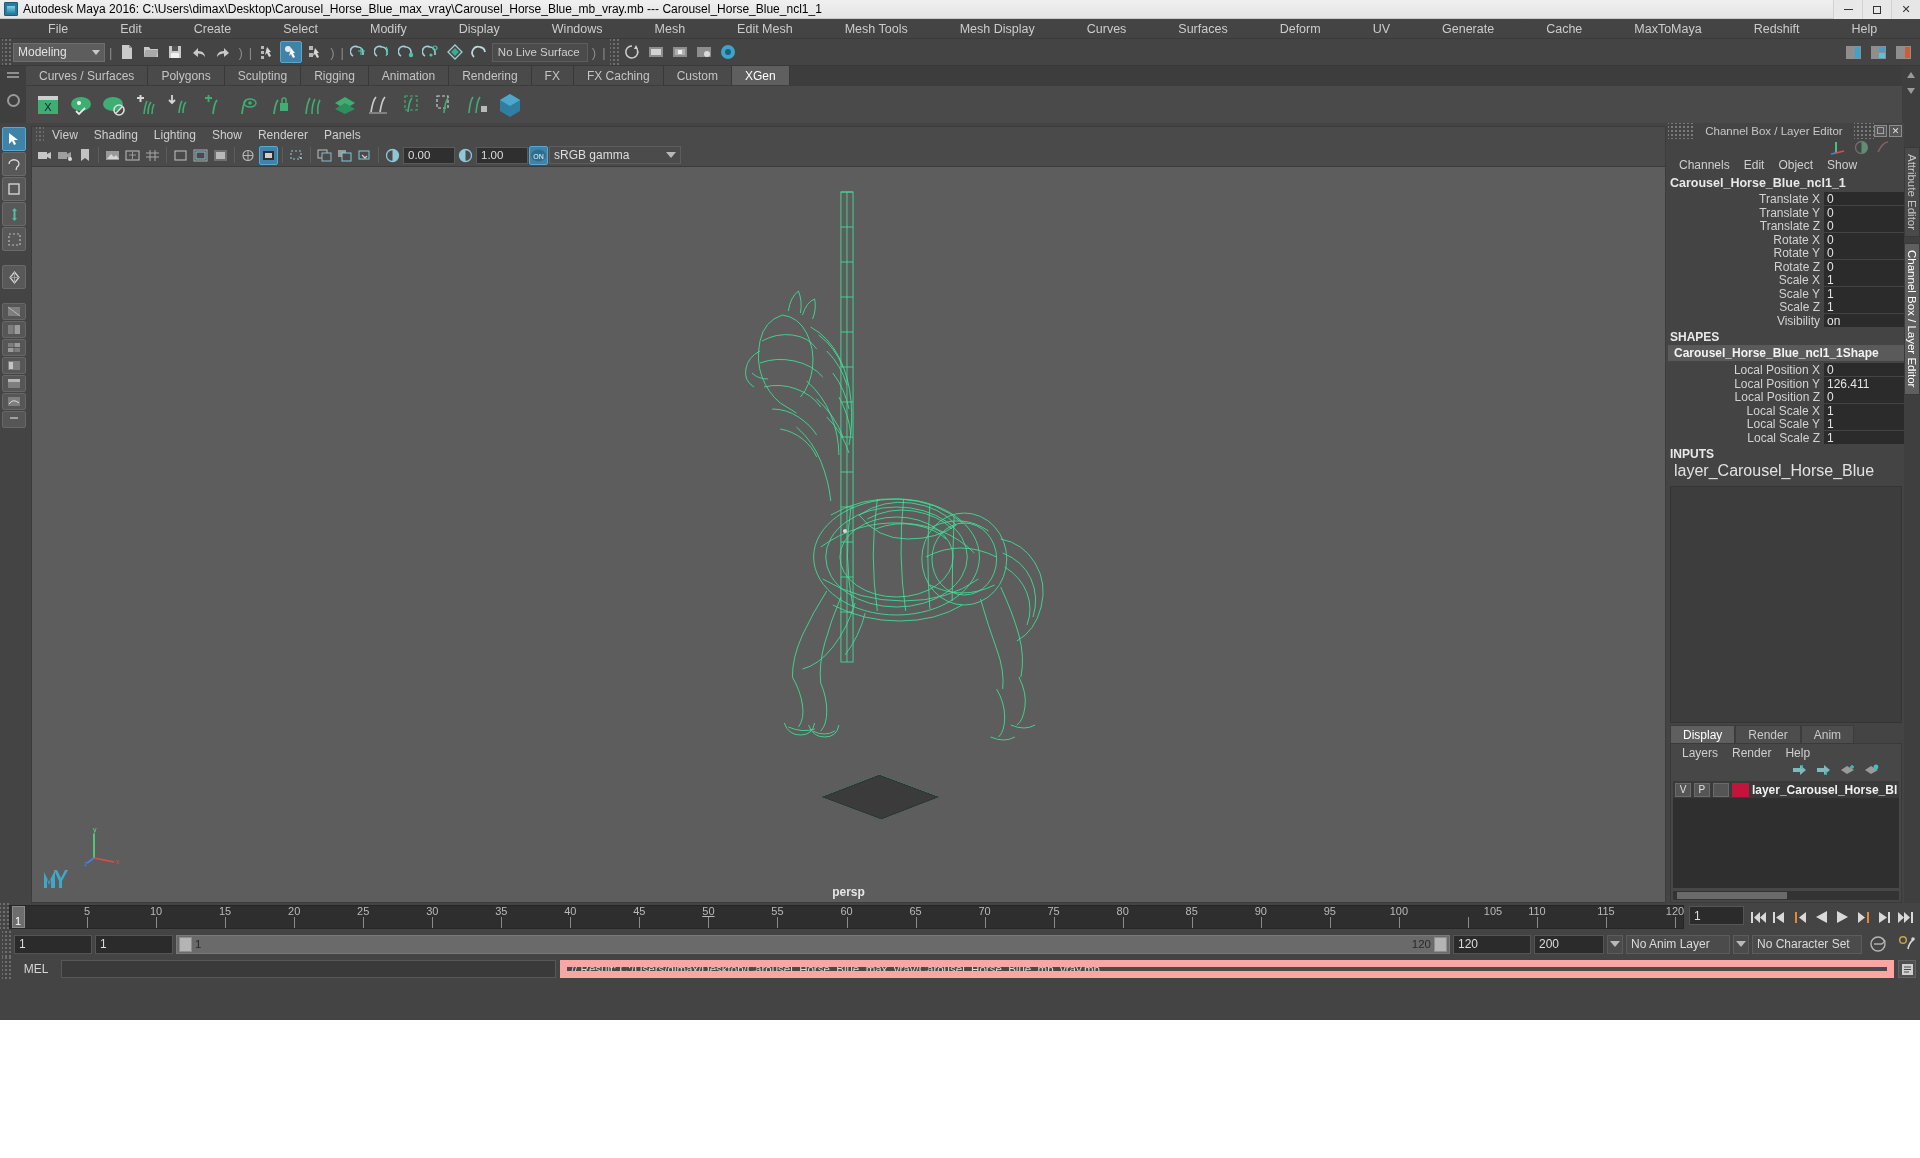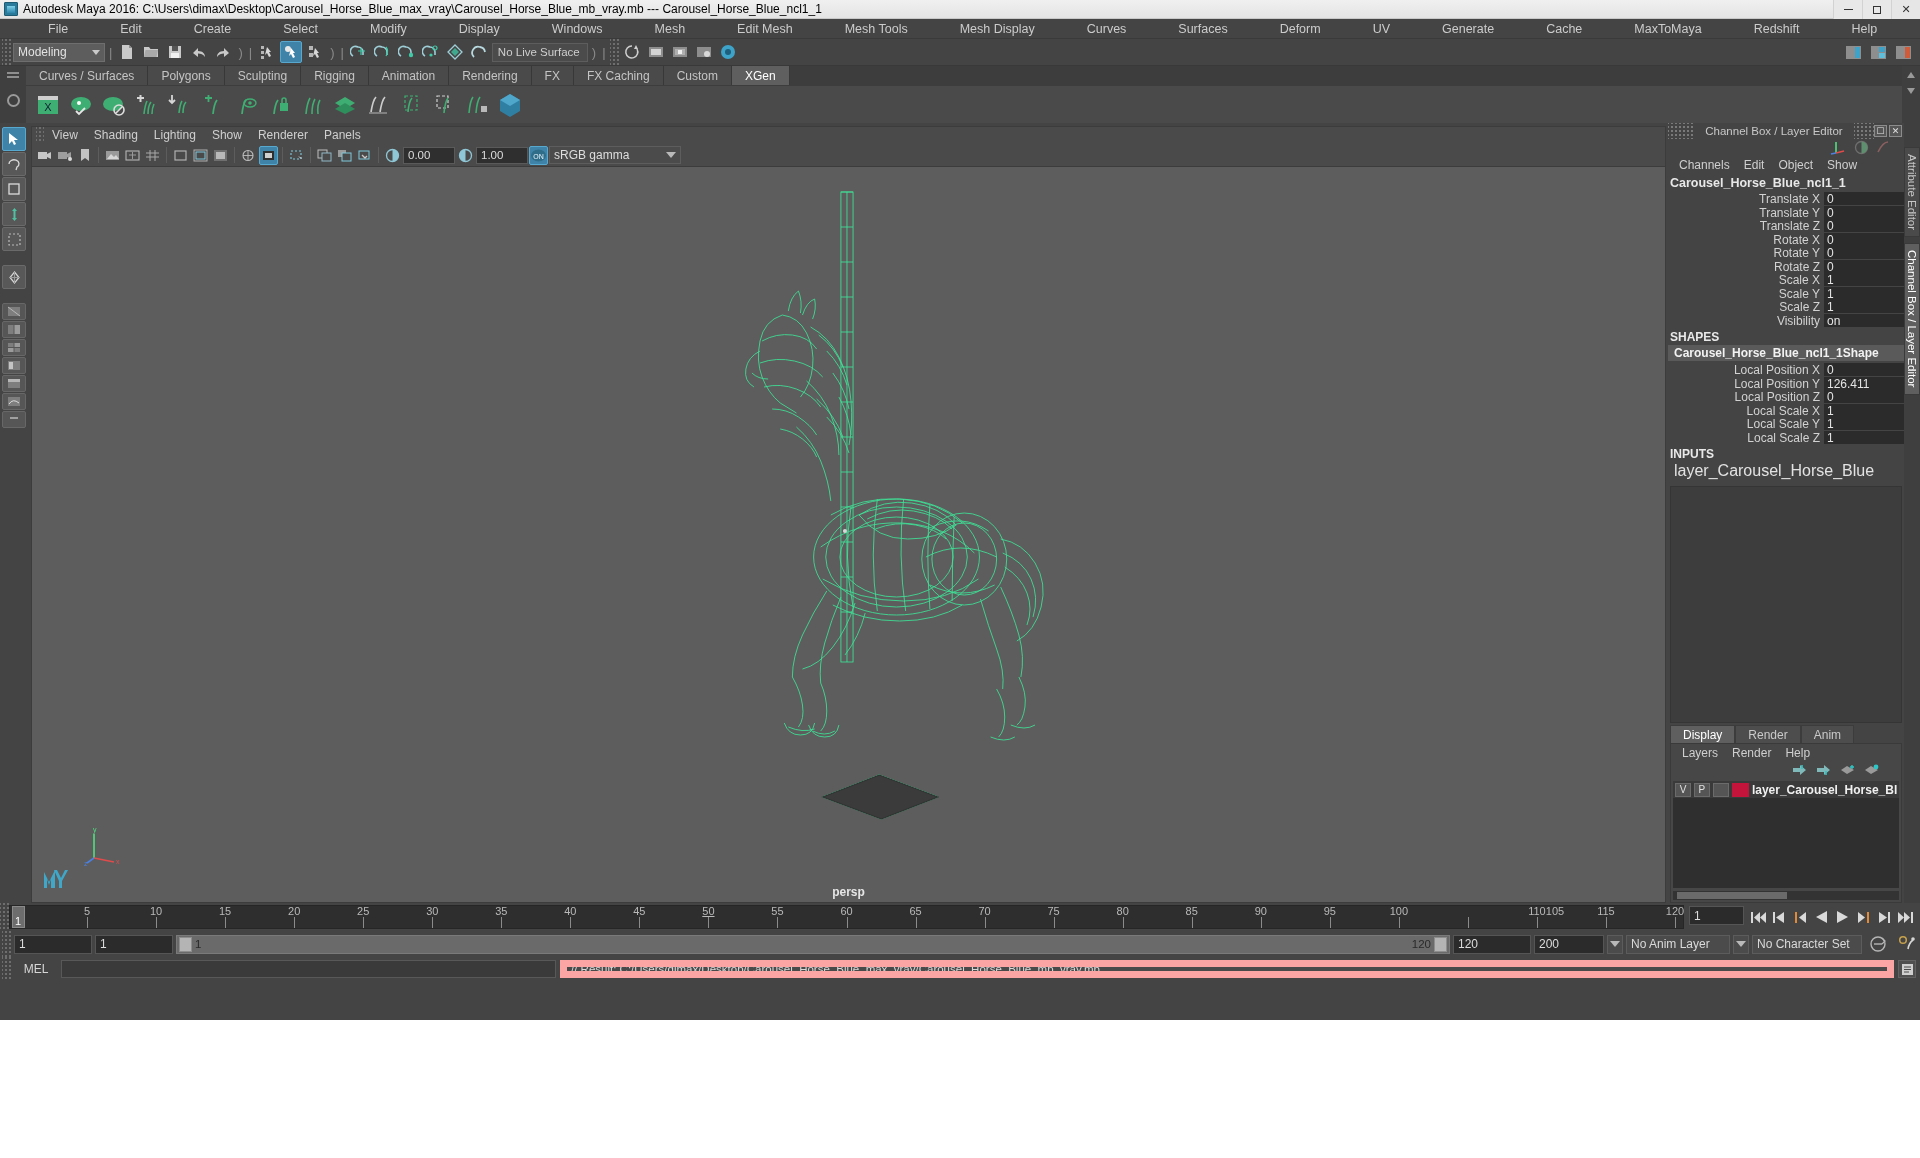--- a/index.html
+++ b/index.html
@@ -1127,21 +1127,21 @@
         <div class="tl-tlabel" style="left: 1112.67px;">80</div>
         <div class="tl-tick" style="left: 1181.71px;"></div>
         <div class="tl-tlabel" style="left: 1181.71px;">85</div>
         <div class="tl-tick" style="left: 1250.75px;"></div>
         <div class="tl-tlabel" style="left: 1250.75px;">90</div>
         <div class="tl-tick" style="left: 1319.79px;"></div>
         <div class="tl-tlabel" style="left: 1319.79px;">95</div>
         <div class="tl-tick" style="left: 1388.83px;"></div>
         <div class="tl-tlabel" style="left: 1388.83px;">100</div>
         <div class="tl-tick" style="left: 1457.88px;"></div>
-        <div class="tl-tlabel" style="left: 1545px;">105</div>
+        <div class="tl-tlabel" style="left: 1483px;">105</div>
         <div class="tl-tick" style="left: 1526.92px;"></div>
         <div class="tl-tlabel" style="left: 1526.92px;">110</div>
         <div class="tl-tick" style="left: 1595.96px;"></div>
         <div class="tl-tlabel" style="left: 1595.96px;">115</div>
         <div class="tl-tick" style="left: 1665px;"></div>
         <div class="tl-tlabel" style="left: 1665px;">120</div>
       </div>
     <div class="cur-field">1</div>
     <div style="display:flex;align-items:center;padding-right:4px;">
       <span class="pb">

